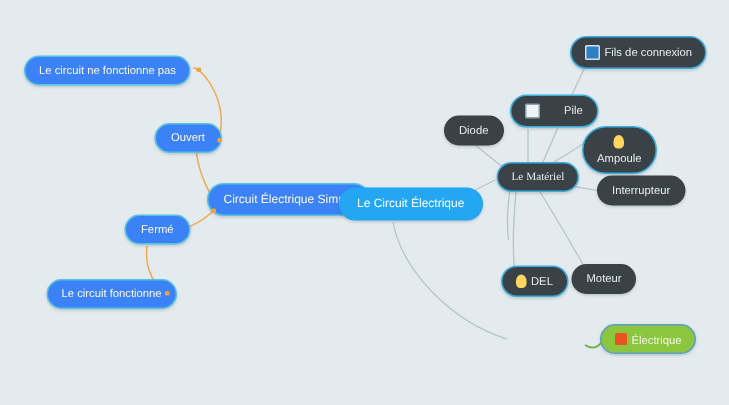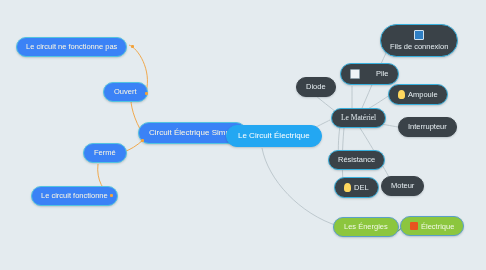--- a/index.html
+++ b/index.html
@@ -116,62 +116,56 @@
 
   <div class="node n-yellow" style="left:31px;top:186px;padding:5px 9px;font-size:7.5px;">
     <span class="lbl">Le circuit fonctionne</span>
   </div>
   <div class="dot" style="left:110px;top:194px;"></div>
 
   <div class="node n-blue" style="left:226px;top:125px;padding:6px 11px;font-size:8px;">
     <span class="lbl">Le Circuit Électrique</span>
   </div>
 
-  <div class="node n-dark" style="left:380px;top:24px;padding:5px 9px;font-size:7.5px;flex-direction:column;">
+  <div class="node n-dark" style="left:380px;top:24px;padding:5px 9px;font-size:7.5px;">
     <span class="ico ico-sq-blue"></span>
     <span class="lbl">Fils de connexion</span>
   </div>
 
   <div class="node n-dark" style="left:340px;top:63px;padding:5px 9px;font-size:7.5px;gap:16px;">
     <span class="ico ico-sq"></span>
     <span class="lbl">Pile</span>
   </div>
 
-  <div class="node n-dark" style="left:388px;top:84px;padding:5px 9px;font-size:7.5px;">
+  <div class="node n-dark" style="left:388px;top:84px;padding:5px 9px;font-size:7.5px;flex-direction:column;">
     <span class="ico ico-bulb"></span>
     <span class="lbl">Ampoule</span>
   </div>
 
   <div class="node n-dark-plain" style="left:296px;top:77px;padding:5px 9px;font-size:7.5px;align-items:center;">
     <span class="lbl">Diode</span>
   </div>
 
   <div class="node n-dark" style="left:331px;top:108px;padding:5px 9px;font-size:7.5px;font-family:Liberation Serif, serif;">
     <span class="lbl">Le Matériel</span>
   </div>
 
   <div class="node n-dark-plain" style="left:398px;top:117px;padding:5px 9px;font-size:7.5px;justify-content:flex-end;">
     <span class="lbl">Interrupteur</span>
   </div>
 
-  <div class="node n-dark" style="left:328px;top:150px;padding:5px 9px;font-size:7.5px;">
-    <span class="lbl">Résistance</span>
-  </div>
 
   <div class="node n-dark" style="left:334px;top:177px;padding:5px 9px;font-size:7.5px;text-align:center;">
     <span class="ico ico-bulb"></span>
     <span class="lbl">DEL</span>
   </div>
 
   <div class="node n-dark-plain" style="left:381px;top:176px;padding:5px 9px;font-size:7.5px;align-items:center;">
     <span class="lbl">Moteur</span>
   </div>
 
-  <div class="node n-green" style="left:333px;top:217px;padding:5px 10px;font-size:7.5px;">
-    <span class="lbl">Les Énergies</span>
-  </div>
 
   <div class="node n-green" style="left:400px;top:216px;padding:5px 9px;font-size:7.5px;align-items:flex-end;">
     <span class="ico ico-plug"></span>
     <span class="lbl">Électrique</span>
   </div>
 
 </div>
 
 </body></html>

